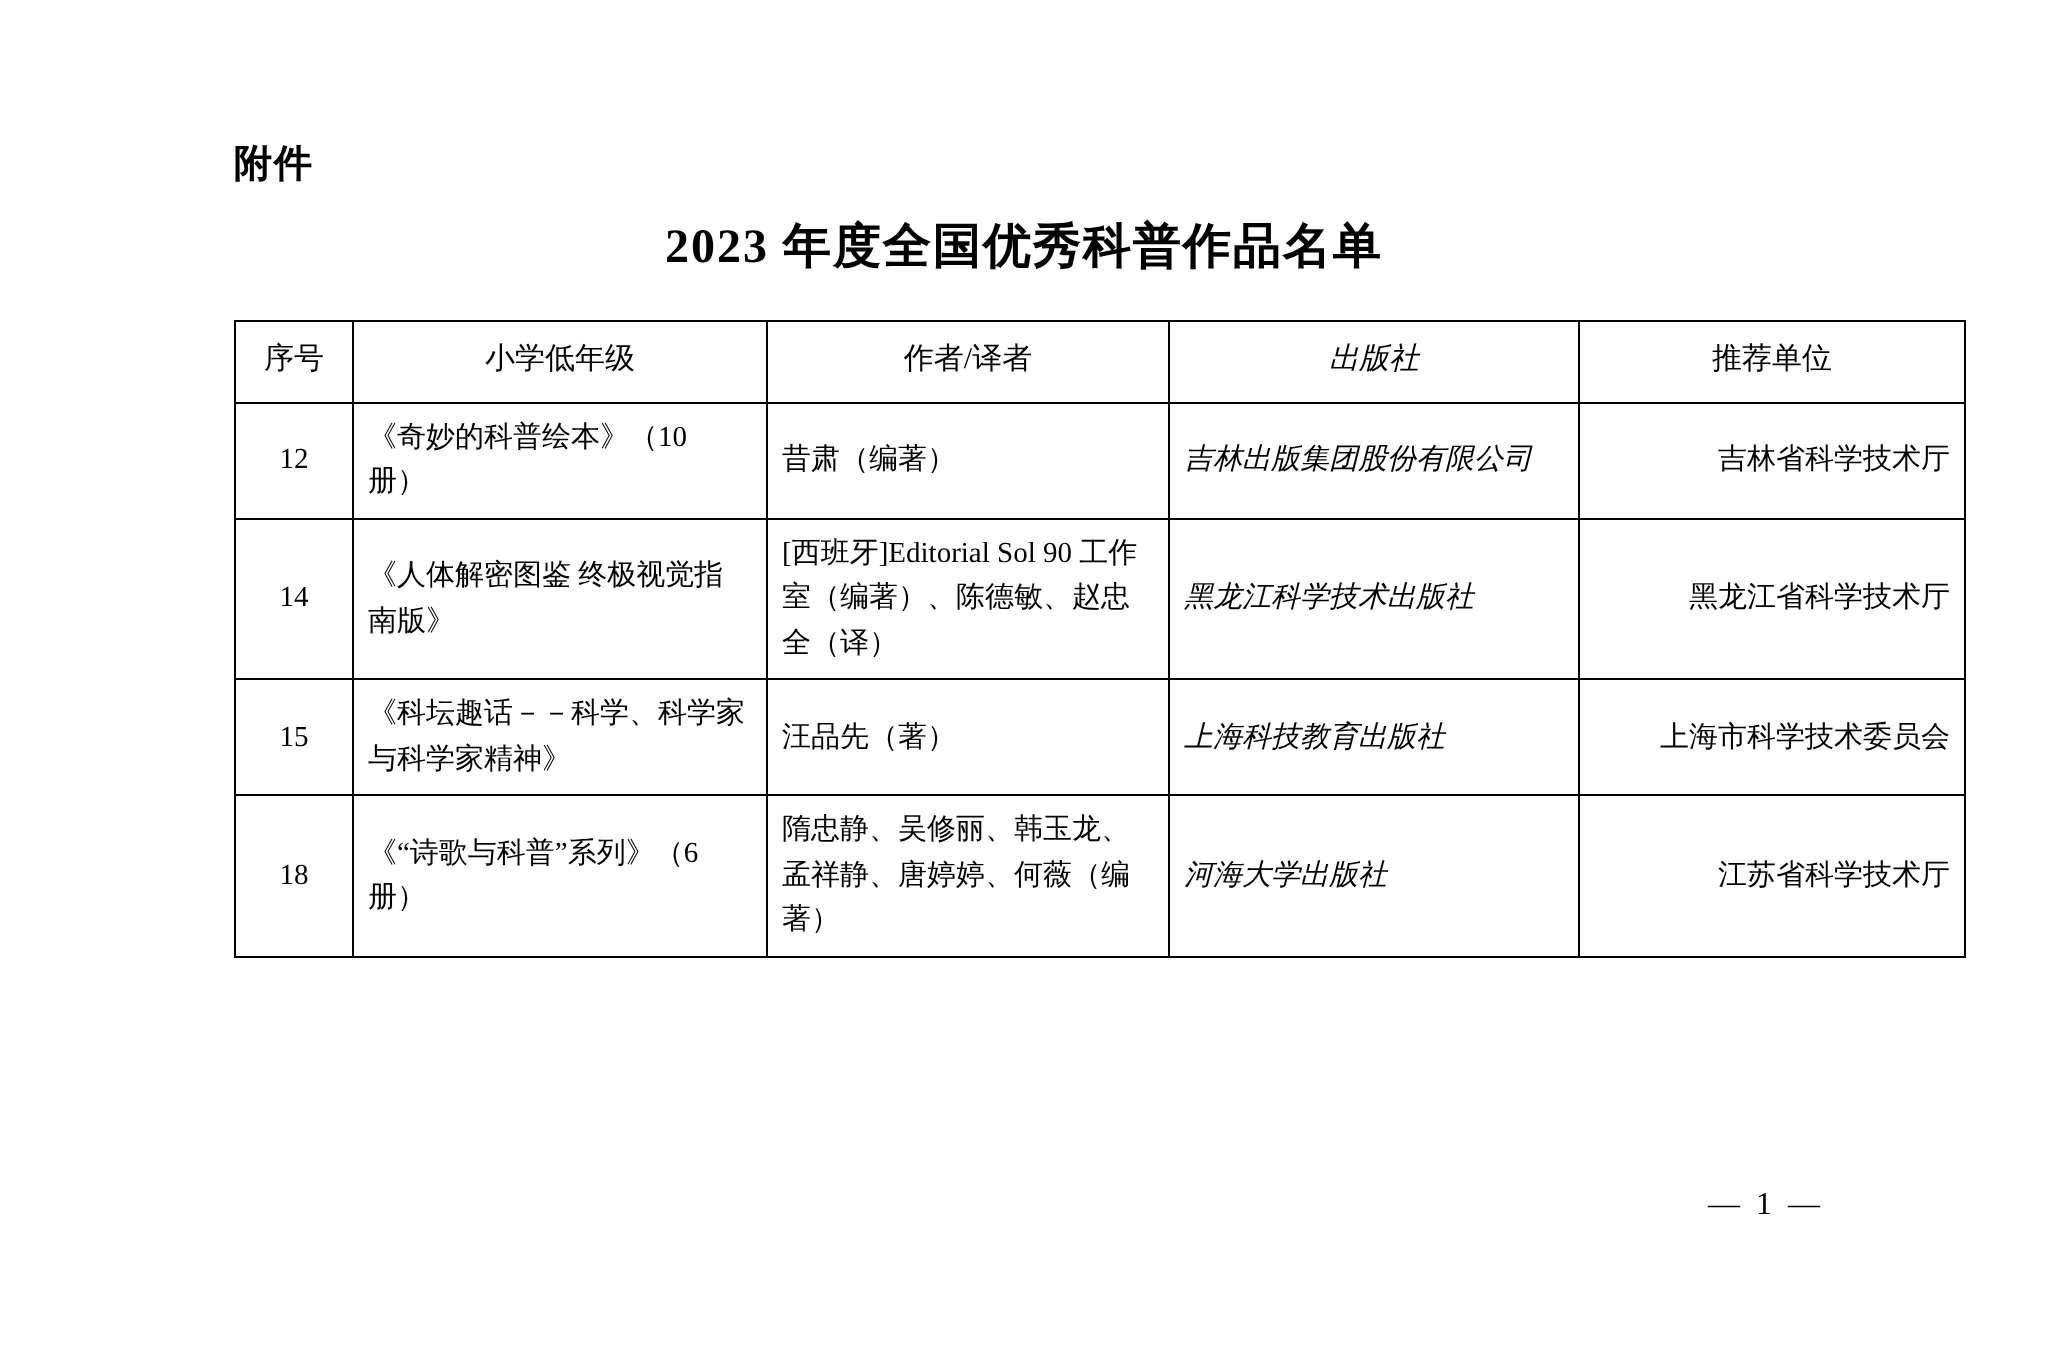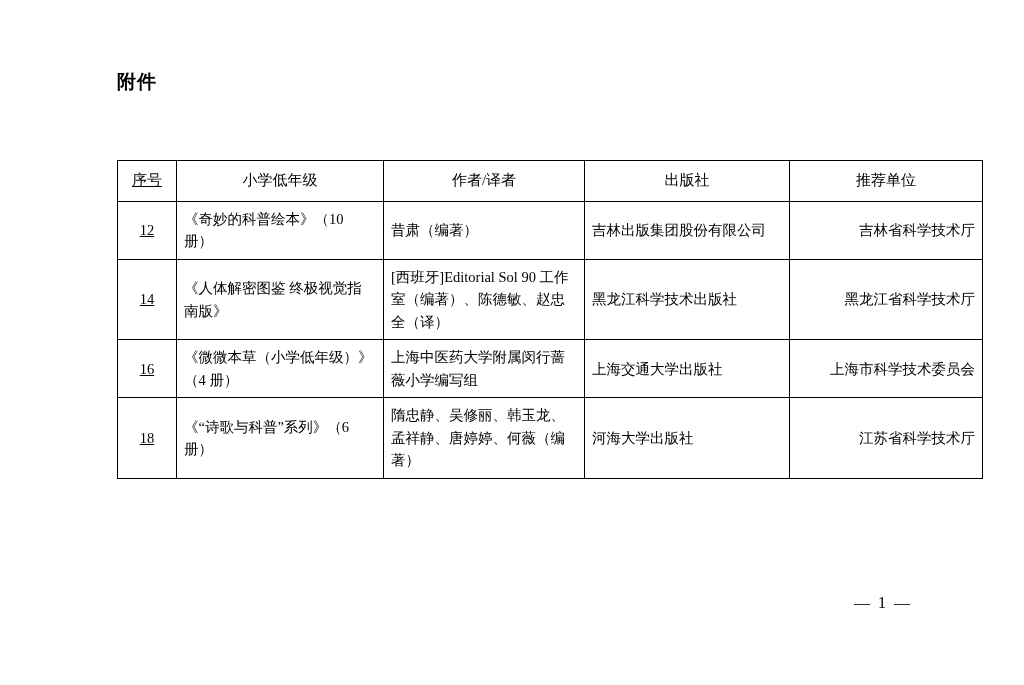--- a/index.html
+++ b/index.html
@@ -56,41 +56,42 @@
     padding: 6px 7px;
     vertical-align: middle;
     word-break: break-all;
   }
   table.awards th {
     text-align: center;
     font-weight: normal;
     height: 28px;
     font-size: 15px;
   }
-  .col-no { width: 44px; text-align: center; text-decoration: underline; }
+  .col-no { width: 44px; text-align: center; }
   .col-work { width: 192px; text-align: left; }
   .col-author { width: 186px; text-align: left; margin-left: 12px; }
-  .col-press { width: 190px; text-align: left; }
+  .col-press { width: 190px; text-align: left; font-style: italic; }
   .col-rec { width: 178px; text-align: right; }
   td.col-no { }
   .page-number {
     position: absolute;
     right: 112px;
     top: 594px;
     font-size: 16px;
     letter-spacing: 2px;
   }
 </style>
 </head>
 <body>
 
 <div class="page">
 
   <div class="attachment-label">附件</div>
 
+  <div class="doc-title">2023 年度全国优秀科普作品名单</div>
 
   <table class="awards">
     <thead>
       <tr>
         <th class="col-no">序号</th>
         <th class="col-work">小学低年级</th>
         <th class="col-author">作者/译者</th>
         <th class="col-press">出版社</th>
         <th class="col-rec">推荐单位</th>
       </tr>
@@ -104,24 +105,24 @@
         <td class="col-rec">吉林省科学技术厅</td>
       </tr>
       <tr>
         <td class="col-no">14</td>
         <td class="col-work">《人体解密图鉴 终极视觉指南版》</td>
         <td class="col-author">[西班牙]Editorial Sol 90 工作室（编著）、陈德敏、赵忠全（译）</td>
         <td class="col-press">黑龙江科学技术出版社</td>
         <td class="col-rec">黑龙江省科学技术厅</td>
       </tr>
       <tr>
-        <td class="col-no">16</td>
-        <td class="col-work">《微微本草（小学低年级）》（4 册）</td>
-        <td class="col-author">上海中医药大学附属闵行蔷薇小学编写组</td>
-        <td class="col-press">上海交通大学出版社</td>
+        <td class="col-no">15</td>
+        <td class="col-work">《科坛趣话－－科学、科学家与科学家精神》</td>
+        <td class="col-author">汪品先（著）</td>
+        <td class="col-press">上海科技教育出版社</td>
         <td class="col-rec">上海市科学技术委员会</td>
       </tr>
       <tr>
         <td class="col-no">18</td>
         <td class="col-work">《“诗歌与科普”系列》（6 册）</td>
         <td class="col-author">隋忠静、吴修丽、韩玉龙、孟祥静、唐婷婷、何薇（编著）</td>
         <td class="col-press">河海大学出版社</td>
         <td class="col-rec">江苏省科学技术厅</td>
       </tr>
     </tbody>

